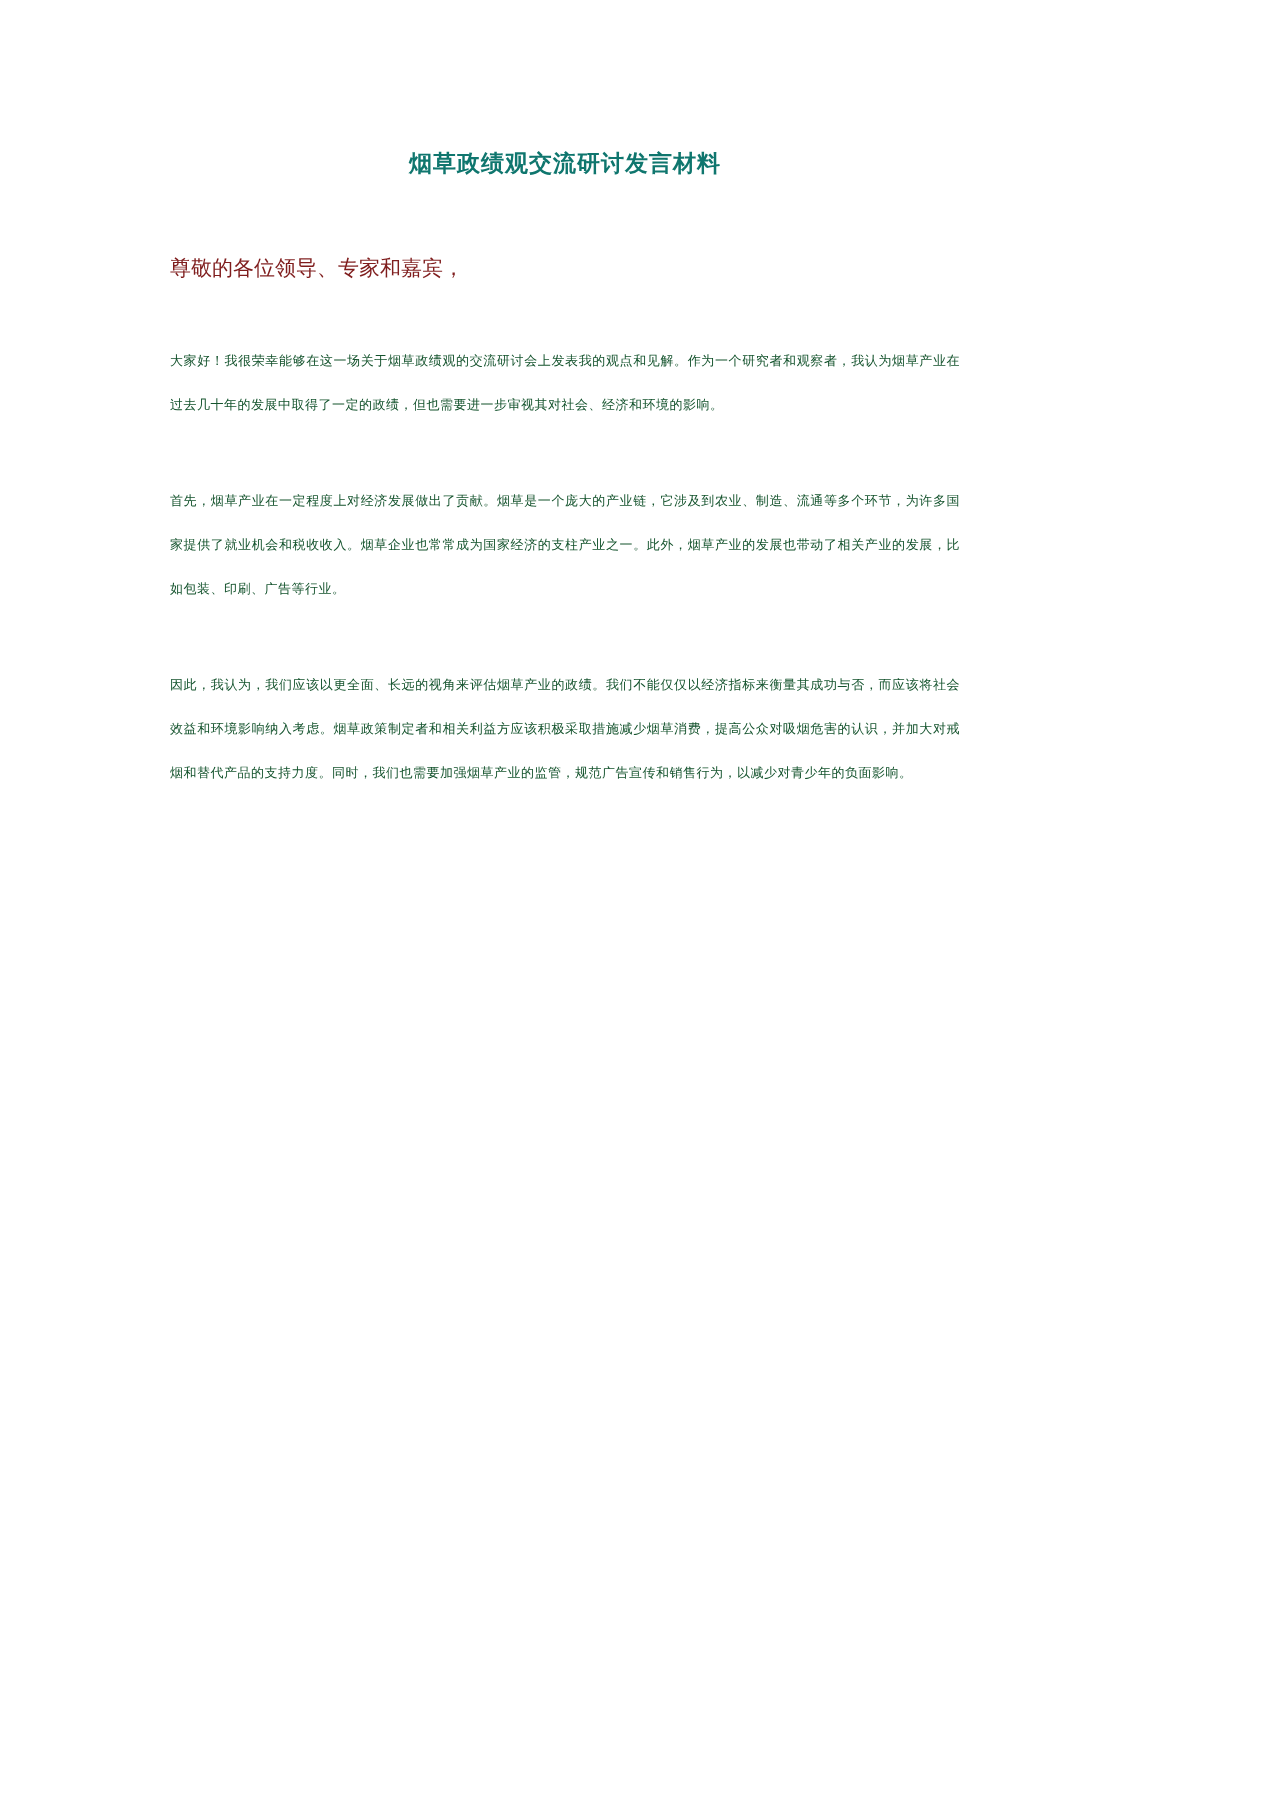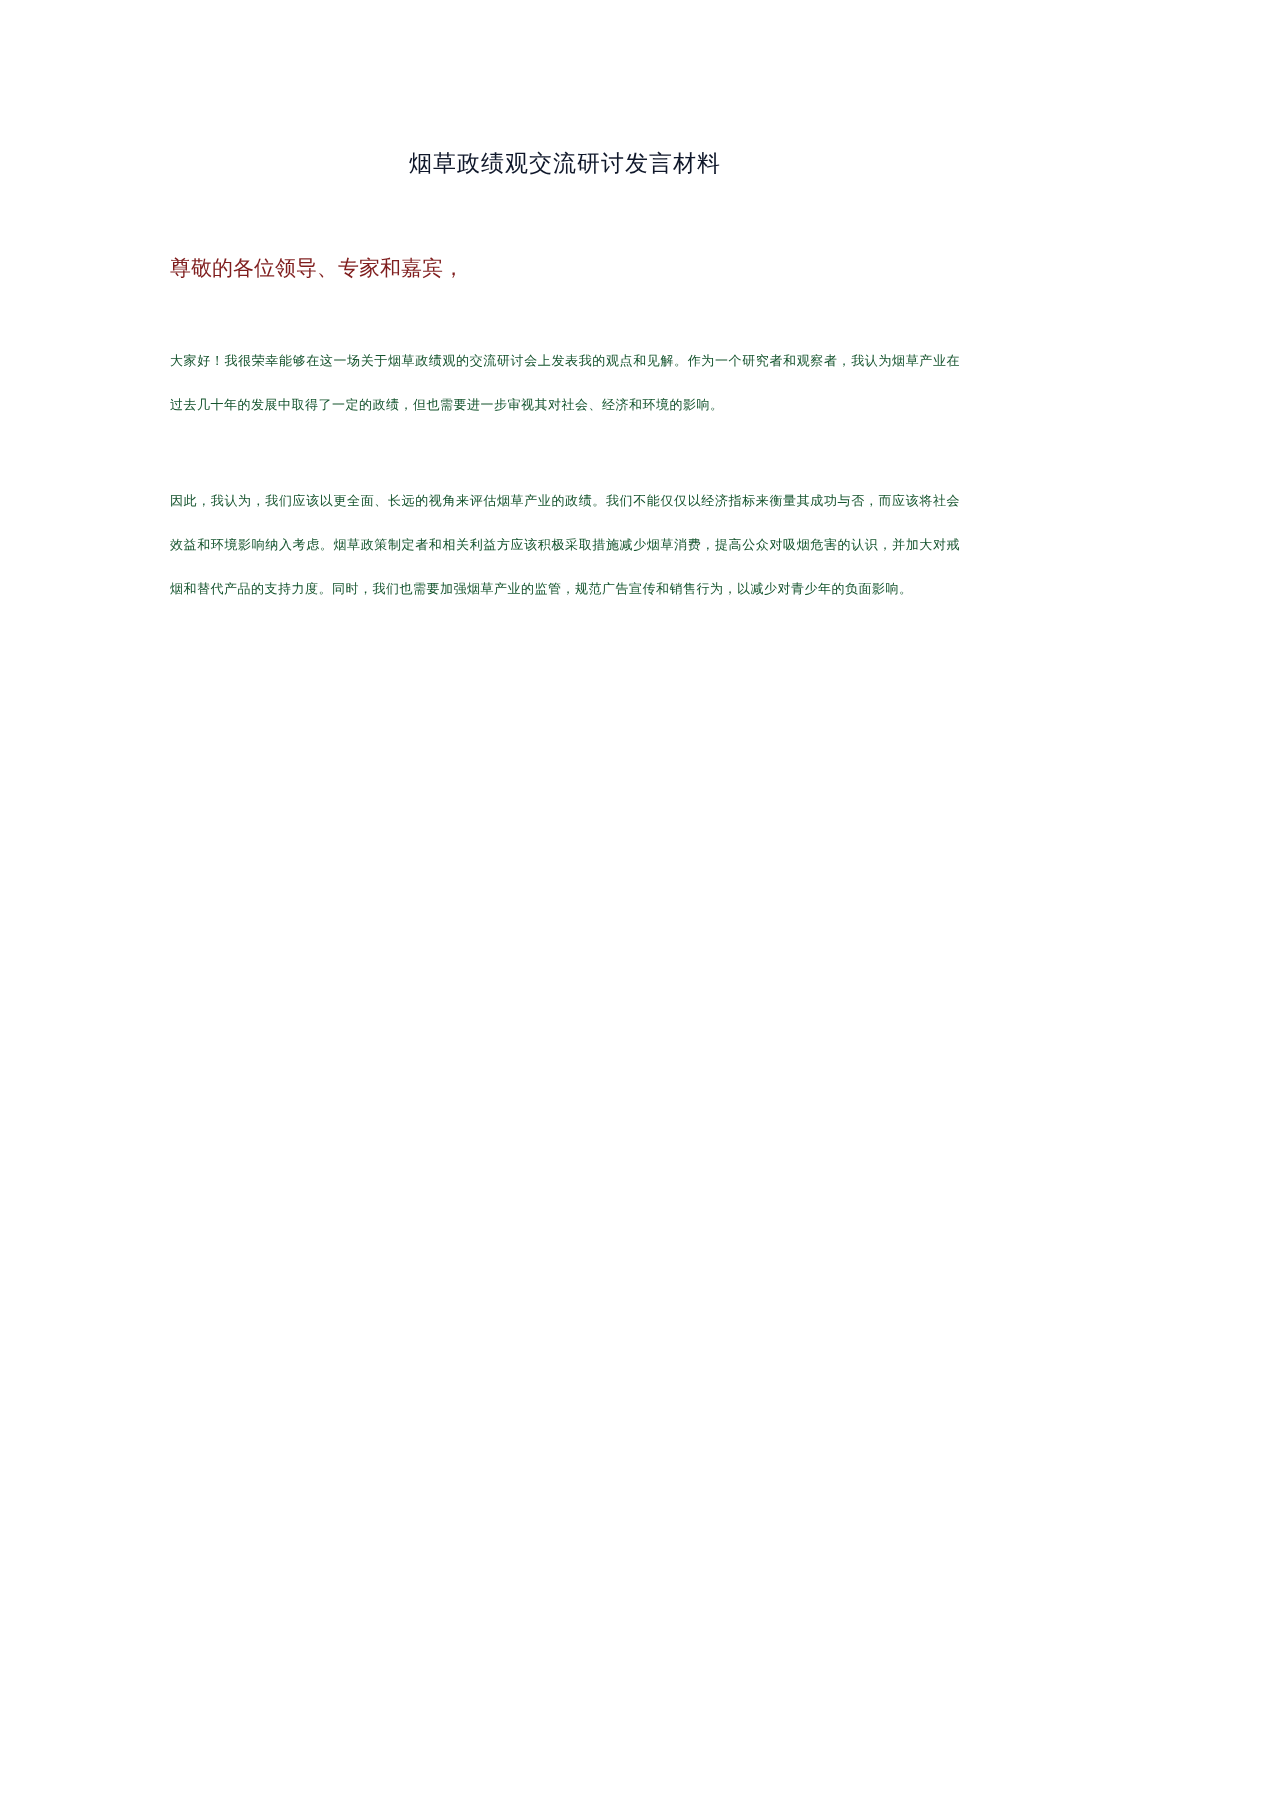--- a/index.html
+++ b/index.html
@@ -17,23 +17,23 @@
   .page {
     box-sizing: border-box;
     width: 1280px;
     height: 1810px;
     padding: 148px 320px 0 170px;
     background: #ffffff;
   }
   .doc-title {
     margin: 0 0 70px 0;
     font-size: 23px;
-    font-weight: normal;
+    font-weight: bold;
     text-align: center;
-    color: #0f172a;
+    color: #0f766e;
     letter-spacing: 1px;
   }
   .greeting {
     margin: 0 0 52px 0;
     font-size: 21px;
     line-height: 38px;
     color: #7f1d1d;
   }
   .para {
     margin: 0 0 52px 0;
@@ -47,17 +47,18 @@
 </head>
 <body>
 
 <div class="page">
   <h1 class="doc-title">烟草政绩观交流研讨发言材料</h1>
 
   <p class="greeting">尊敬的各位领导、专家和嘉宾，</p>
 
   <p class="para">大家好！我很荣幸能够在这一场关于烟草政绩观的交流研讨会上发表我的观点和见解。作为一个研究者和观察者，我认为烟草产业在过去几十年的发展中取得了一定的政绩，但也需要进一步审视其对社会、经济和环境的影响。</p>
 
+  <p class="para">首先，烟草产业在一定程度上对经济发展做出了贡献。烟草是一个庞大的产业链，它涉及到农业、制造、流通等多个环节，为许多国家提供了就业机会和税收收入。烟草企业也常常成为国家经济的支柱产业之一。此外，烟草产业的发展也带动了相关产业的发展，比如包装、印刷、广告等行业。</p>
 
 
   <p class="para">因此，我认为，我们应该以更全面、长远的视角来评估烟草产业的政绩。我们不能仅仅以经济指标来衡量其成功与否，而应该将社会效益和环境影响纳入考虑。烟草政策制定者和相关利益方应该积极采取措施减少烟草消费，提高公众对吸烟危害的认识，并加大对戒烟和替代产品的支持力度。同时，我们也需要加强烟草产业的监管，规范广告宣传和销售行为，以减少对青少年的负面影响。</p>
 
 </div>
 
 </body></html>

